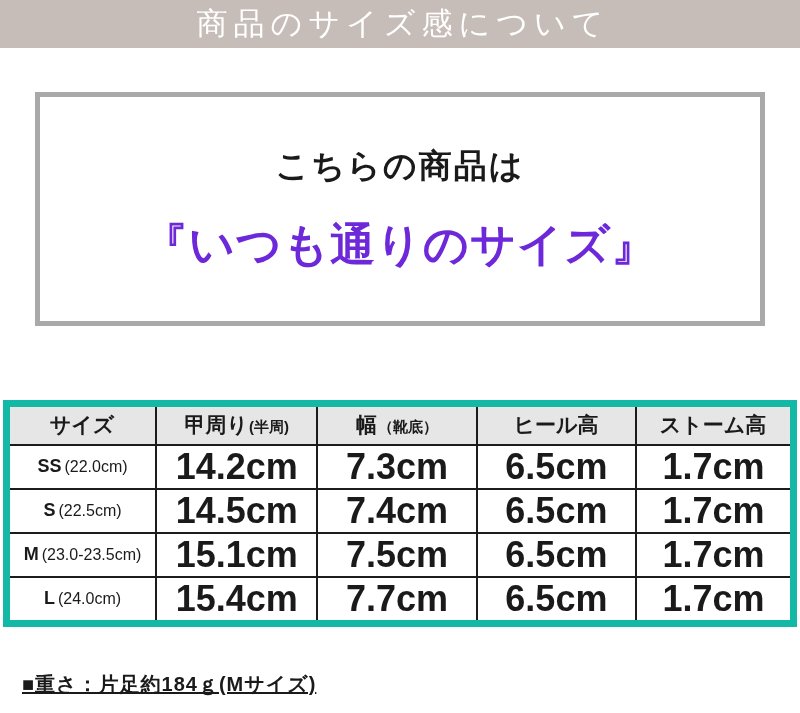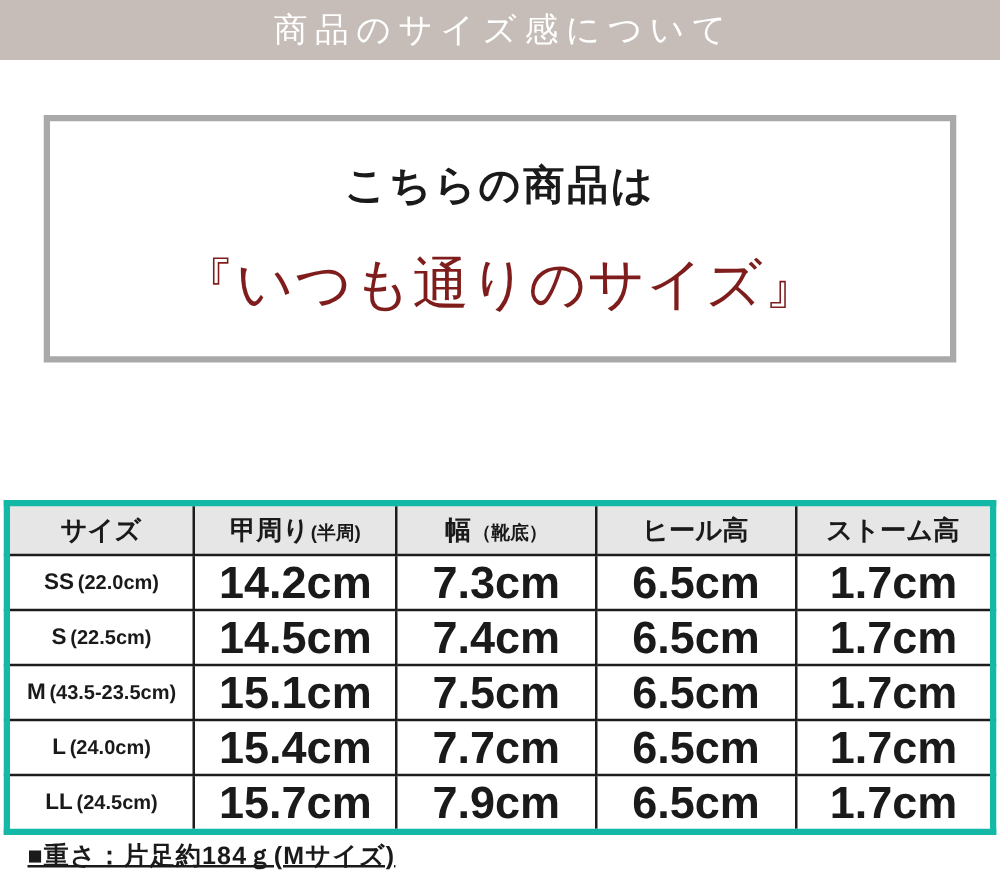--- a/index.html
+++ b/index.html
@@ -18,72 +18,72 @@
     position: absolute;
     top: 0; left: 0;
     width: 800px; height: 48px;
     background: #c6bdb8;
     display: flex;
     align-items: center;
     justify-content: center;
   }
   .top-bar-title {
     color: #ffffff;
-    font-size: 27px;
+    font-size: 31px;
     font-weight: 500;
     letter-spacing: 6px;
     text-indent: 6px;
     white-space: nowrap;
   }
 
   
   .reco-box {
     position: absolute;
     left: 35px; top: 92px;
-    width: 730px; height: 198px;
+    width: 730px; height: 234px;
     background: #ffffff;
     border: 5px solid #a9a9a9;
     display: flex;
     flex-direction: column;
     align-items: center;
     justify-content: center;
     gap: 26px;
   }
   .reco-line1 { font-size: 33px; font-weight: 700; letter-spacing: 2px; }
-  .reco-line2 { font-size: 45px; font-weight: 400; letter-spacing: 1px; color: #7f1d1d; white-space: nowrap; text-align: right; }
+  .reco-line2 { font-size: 45px; font-weight: 700; letter-spacing: 1px; color: #6d28d9; white-space: nowrap; text-align: right; }
   .reco-line3 { font-size: 31px; font-weight: 700; letter-spacing: 2px; }
 
   
   .size-table {
     position: absolute;
     top: 400px; left: 3px;
     width: 794px;
     border-collapse: collapse;
     table-layout: fixed;
     text-align: center;
   }
   .size-table th, .size-table td {
     border: 2px solid #1c1c1c;
     padding: 0;
     vertical-align: middle;
   }
-  .size-table { border: 5px solid #14b8a6; }
+  .size-table { border: 7px solid #14b8a6; }
   .size-table thead th {
     background: #e6e6e6;
     height: 41px;
     font-size: 21px;
     font-weight: 700;
     white-space: nowrap;
   }
   .th-sub { font-size: 15px; font-weight: 700; margin-left: 1px; }
   .size-table tbody td { height: 44px; background: #ffffff; }
   .val { font-size: 36px; font-weight: 700; white-space: nowrap; }
   .size-cell { white-space: nowrap; }
   .size-main { font-size: 18px; font-weight: 700; }
-  .size-note { font-size: 16px; font-weight: 700; margin-left: 3px; }
+  .size-note { font-size: 16px; font-weight: 400; margin-left: 3px; }
 
   
   .footer-note {
     position: absolute;
     left: 22px; top: 671px;
     font-size: 20px;
     font-weight: 600;
     letter-spacing: 1px;
     white-space: nowrap;
     text-decoration: underline;
@@ -127,36 +127,29 @@
       <td class="val">1.7cm</td>
     </tr>
     <tr>
       <td class="size-cell"><span class="size-main">S</span><span class="size-note">(22.5cm)</span></td>
       <td class="val">14.5cm</td>
       <td class="val">7.4cm</td>
       <td class="val">6.5cm</td>
       <td class="val">1.7cm</td>
     </tr>
     <tr>
-      <td class="size-cell"><span class="size-main">M</span><span class="size-note">(43.5-23.5cm)</span></td>
+      <td class="size-cell"><span class="size-main">M</span><span class="size-note">(23.0-23.5cm)</span></td>
       <td class="val">15.1cm</td>
       <td class="val">7.5cm</td>
       <td class="val">6.5cm</td>
       <td class="val">1.7cm</td>
     </tr>
     <tr>
       <td class="size-cell"><span class="size-main">L</span><span class="size-note">(24.0cm)</span></td>
       <td class="val">15.4cm</td>
       <td class="val">7.7cm</td>
       <td class="val">6.5cm</td>
       <td class="val">1.7cm</td>
     </tr>
-    <tr>
-      <td class="size-cell"><span class="size-main">LL</span><span class="size-note">(24.5cm)</span></td>
-      <td class="val">15.7cm</td>
-      <td class="val">7.9cm</td>
-      <td class="val">6.5cm</td>
-      <td class="val">1.7cm</td>
-    </tr>
   </tbody>
 </table>
 
 <div class="footer-note">■重さ：片足約184ｇ(Mサイズ)</div>
 
 </body></html>

